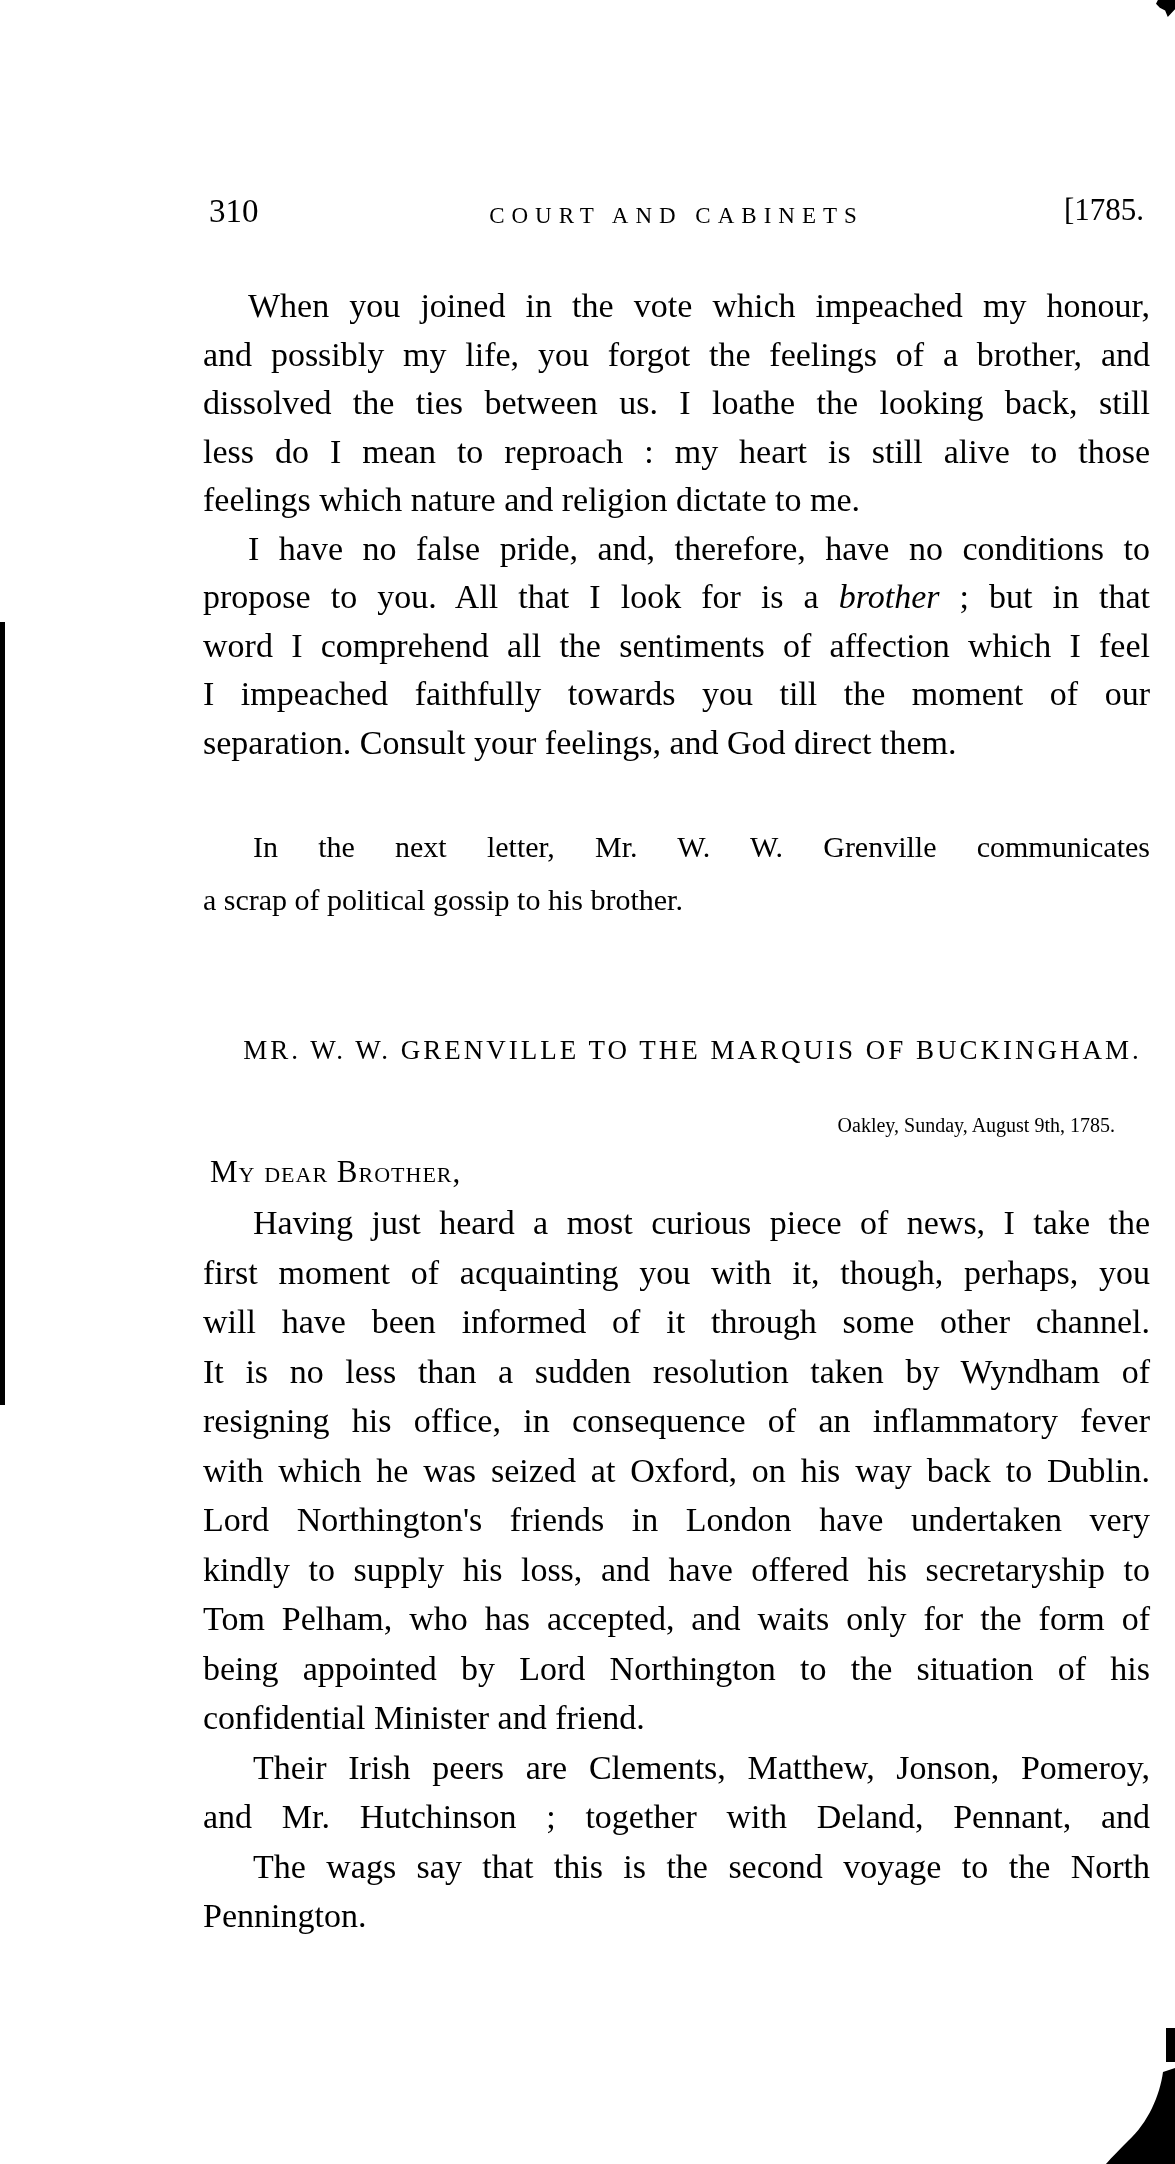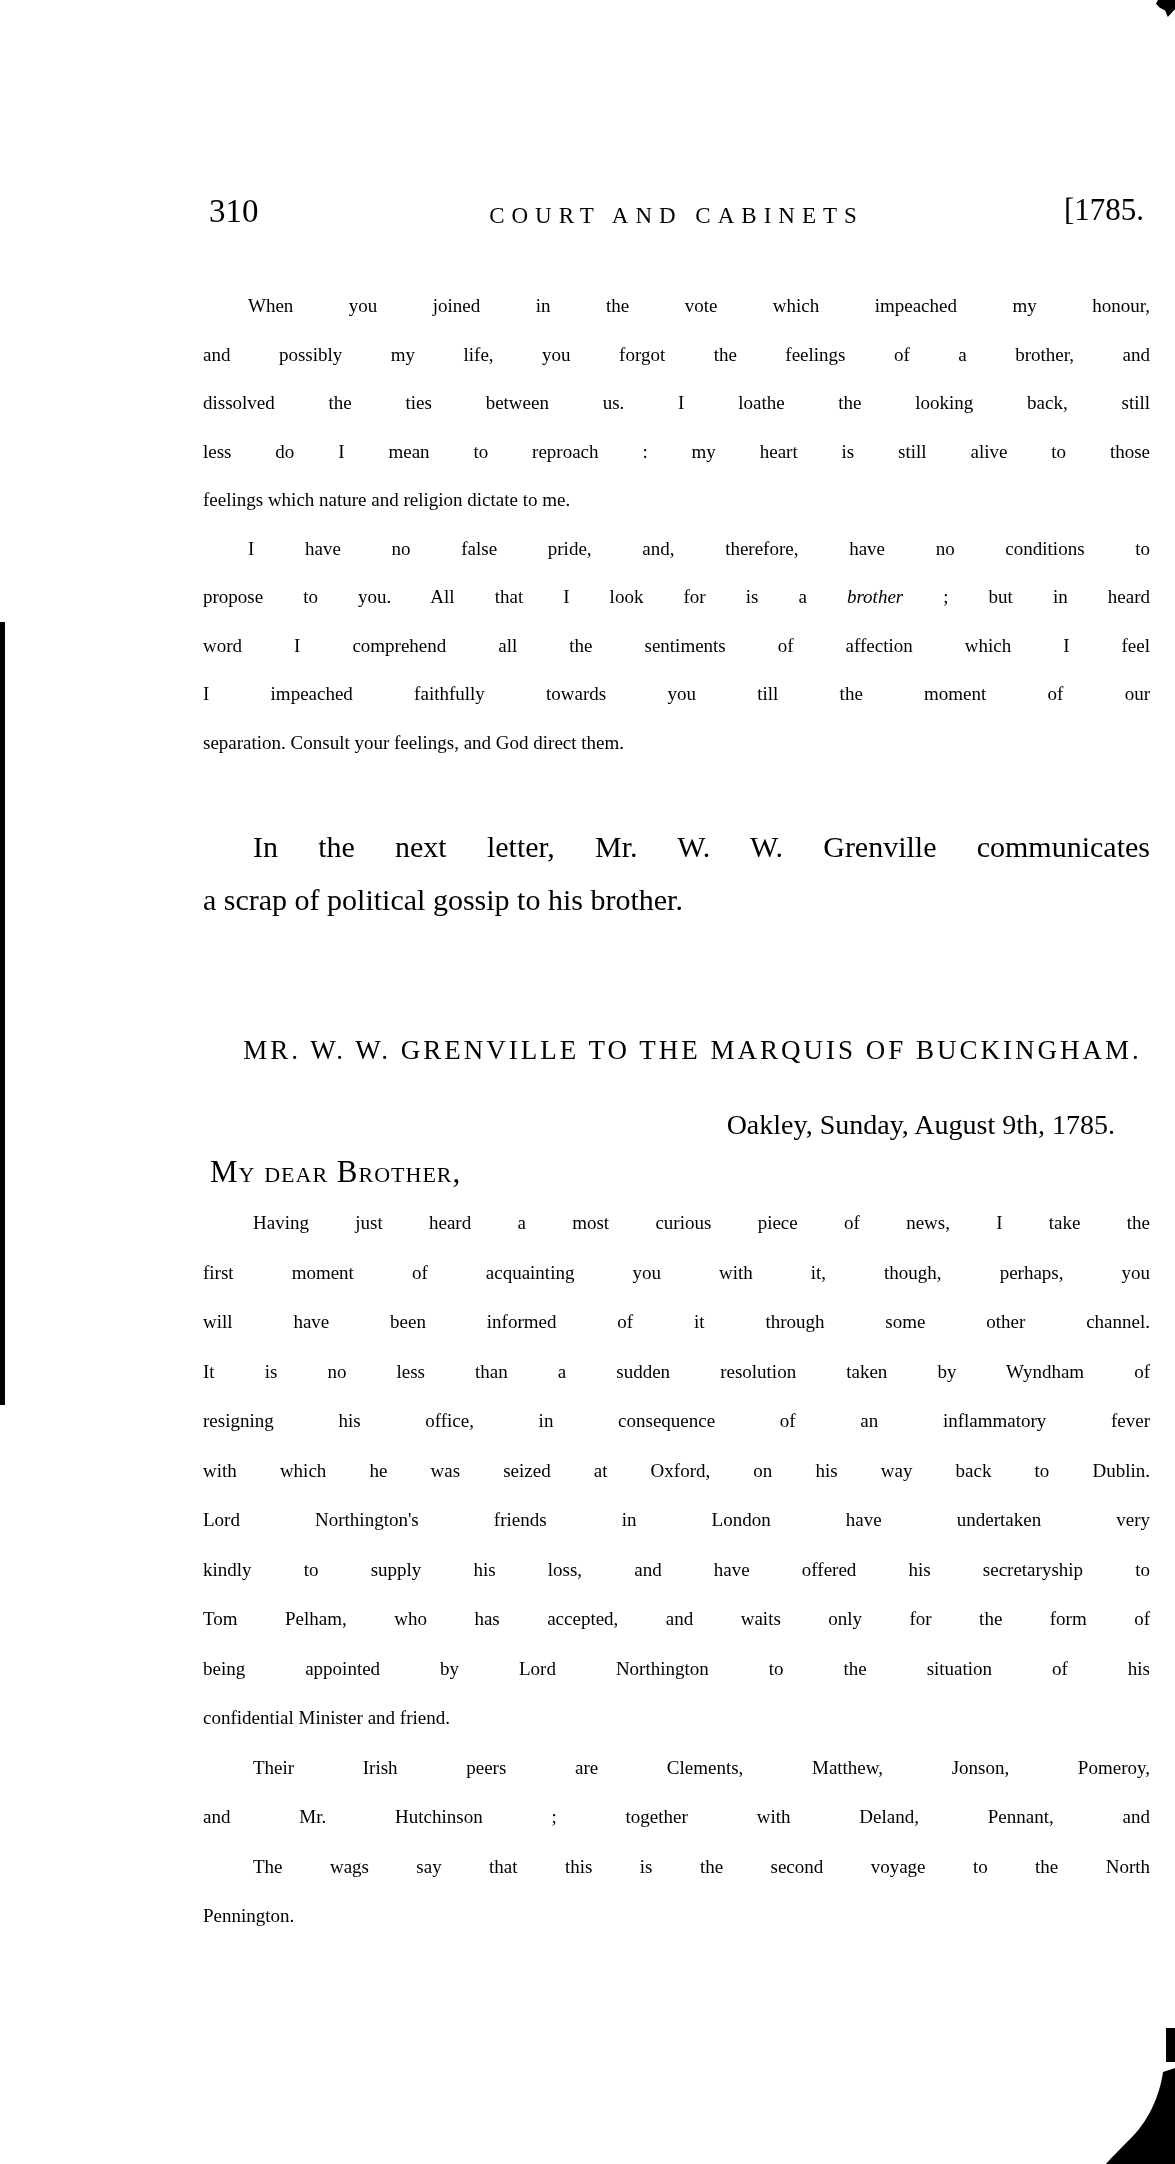--- a/index.html
+++ b/index.html
@@ -23,37 +23,37 @@
     text-align: center; font-size: 23px; letter-spacing: 7px;
     line-height: 30px;
   }
   .year-marker {
     position: absolute; left: 1064px; top: 192px;
     font-size: 31px; line-height: 36px;
   }
 
   
   .text-block { position: absolute; left: 203px; width: 947px; }
-  .line { font-size: 19px; height: 48.5px; line-height: 48.5px; text-align: left; white-space: normal; }
+  .line { font-size: 34px; height: 48.5px; line-height: 48.5px; text-align: left; white-space: normal; }
   .line.justify { text-align: justify; text-align-last: justify; }
   .line.indent { text-indent: 45px; }
 
   #first-letter-block { top: 282px; }
 
   #editorial-block { top: 820px; }
   #editorial-block .line { font-size: 30px; height: 53px; line-height: 53px; text-indent: 0; }
   #editorial-block .line.indent { text-indent: 50px; }
 
   .letter-heading {
     position: absolute; left: 219px; top: 1030px; width: 947px;
     text-align: center; font-size: 27px; letter-spacing: 3px; line-height: 40px;
   }
   .dateline {
     position: absolute; left: 203px; top: 1105px; width: 912px;
-    text-align: right; font-size: 28px; line-height: 40px;
+    text-align: right; font-size: 20px; line-height: 40px;
   }
   .salutation {
     position: absolute; left: 210px; top: 1148px;
     font-size: 31px; line-height: 48px;
     font-variant: small-caps; letter-spacing: 1px;
   }
 
   #letter-body-block { top: 1198px; }
   #letter-body-block .line { height: 49.5px; line-height: 49.5px; }
   #letter-body-block .line.indent { text-indent: 50px; }
@@ -85,21 +85,21 @@
   <div class="running-title">COURT AND CABINETS</div>
   <div class="year-marker">[1785.</div>
 
   <div class="text-block" id="first-letter-block">
       <div class="line justify indent"><span>When you joined in the vote which impeached my honour,</span></div>
       <div class="line justify"><span>and possibly my life, you forgot the feelings of a brother, and</span></div>
       <div class="line justify"><span>dissolved the ties between us.  I loathe the looking back, still</span></div>
       <div class="line justify"><span>less do I mean to reproach : my heart is still alive to those</span></div>
       <div class="line"><span>feelings which nature and religion dictate to me.</span></div>
       <div class="line justify indent"><span>I have no false pride, and, therefore, have no conditions to</span></div>
-      <div class="line justify"><span>propose to you.  All that I look for is a </span><i>brother</i><span> ; but in heard</span></div>
+      <div class="line justify"><span>propose to you.  All that I look for is a </span><i>brother</i><span> ; but in that</span></div>
       <div class="line justify"><span>word I comprehend all the sentiments of affection which I feel</span></div>
       <div class="line justify"><span>I impeached faithfully towards you till the moment of our</span></div>
       <div class="line"><span>separation.  Consult your feelings, and God direct them.</span></div>
     </div>
 
   <div class="text-block" id="editorial-block">
       <div class="line justify indent"><span>In the next letter, Mr. W. W. Grenville communicates</span></div>
       <div class="line"><span>a scrap of political gossip to his brother.</span></div>
     </div>
 

